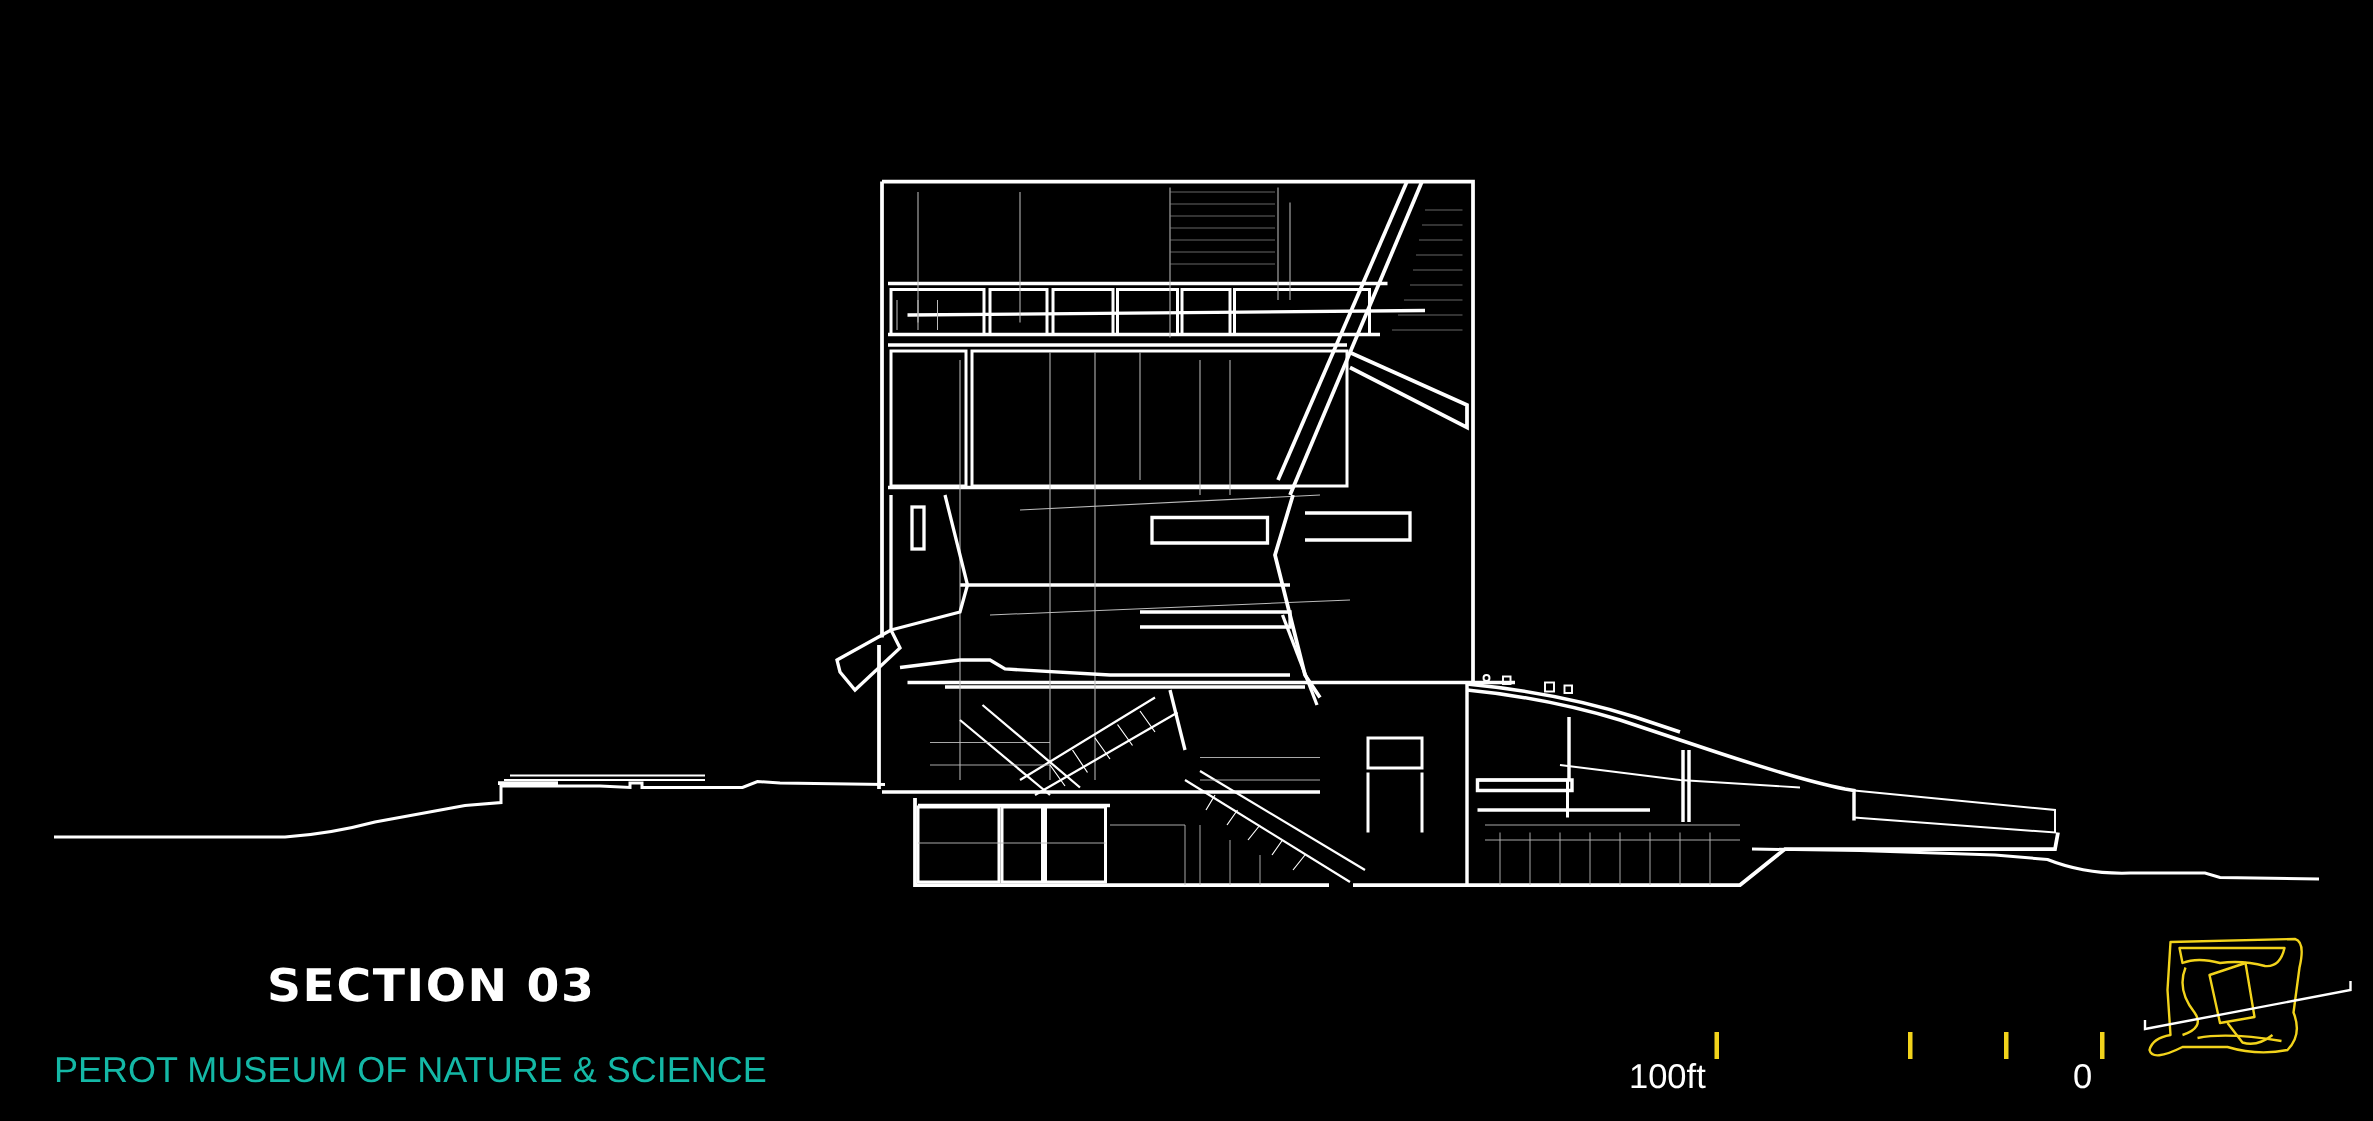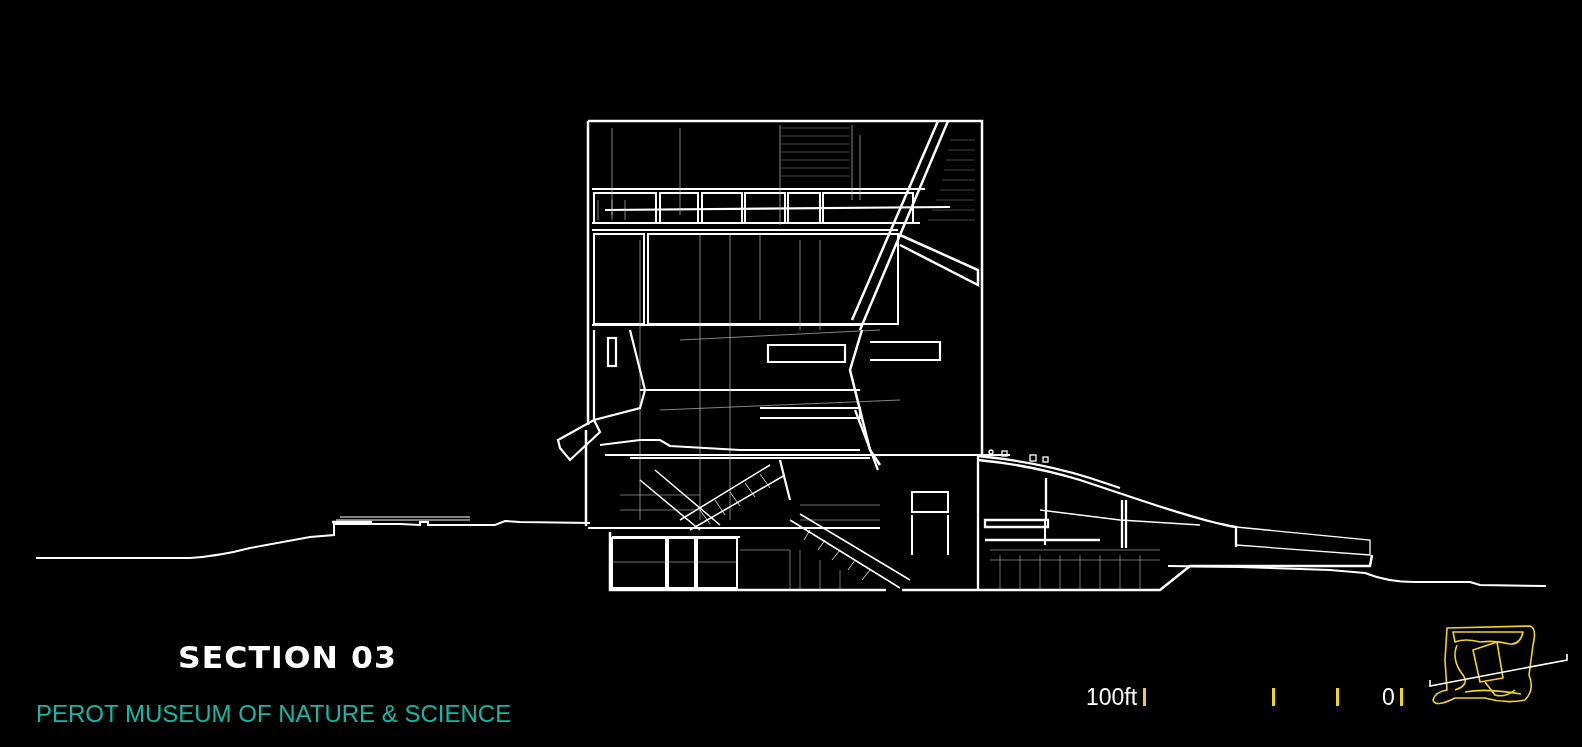--- a/index.html
+++ b/index.html
@@ -1,20 +1,20 @@
 <!DOCTYPE html>
 <html><head>
 <meta charset="utf-8">
 <style>
   html, body { margin: 0; padding: 0; background: #000; }
   body { width: 1582px; height: 747px; position: relative; overflow: hidden; font-family: "Liberation Sans", sans-serif; }
   #drawing { position: absolute; left: 0; top: 0; width: 1582px; height: 747px; }
   .title { position: absolute; left: 178px; top: 640px; color: #fff; font-family: "DejaVu Sans", sans-serif; font-weight: bold; font-size: 30px; letter-spacing: 1px; transform: scaleX(1.05); transform-origin: left; }
   .subtitle { position: absolute; left: 36px; top: 700px; color: #14b8a6; font-size: 24px; }
-  .scale-label { position: absolute; color: #fff; font-size: 23px; top: 684px; }
+  .scale-label { position: absolute; color: #fff; font-size: 23px; top: 704px; }
   .tick { position: absolute; top: 688px; width: 3px; height: 18px; background: #f2d31b; }
   #keyplan { position: absolute; left: 1425px; top: 620px; width: 150px; height: 90px; }
 </style>
 </head>
 <body>
 
 <svg id="drawing" viewBox="0 0 1582 747" xmlns="http://www.w3.org/2000/svg" fill="none" stroke="#fff">
 
   <g stroke-width="2">
     <path d="M36,558 L190,558 Q220,556 250,548 L310,537 L334,535 L334,524 L362,524 L400,524 L420,525 L420,522 L428,522 L428,525 L450,525 L495,525 L505,521 L520,522 L590,523"></path>

